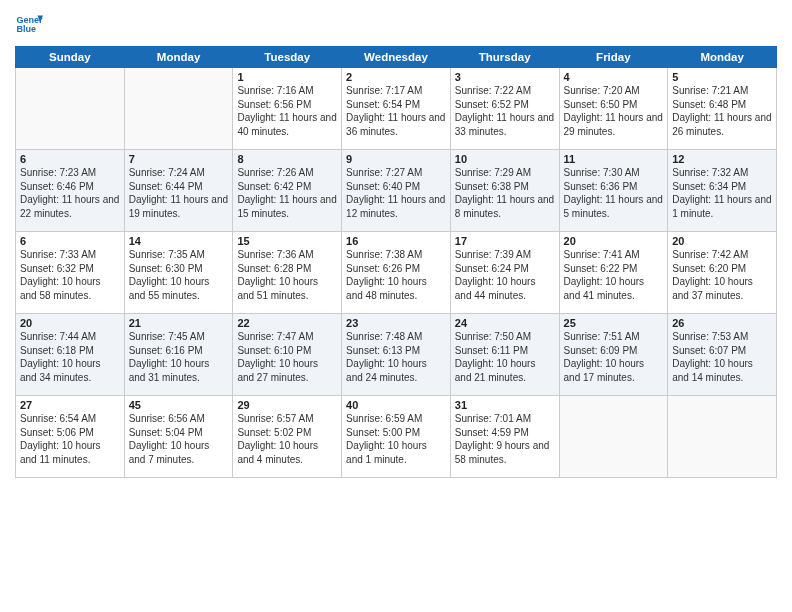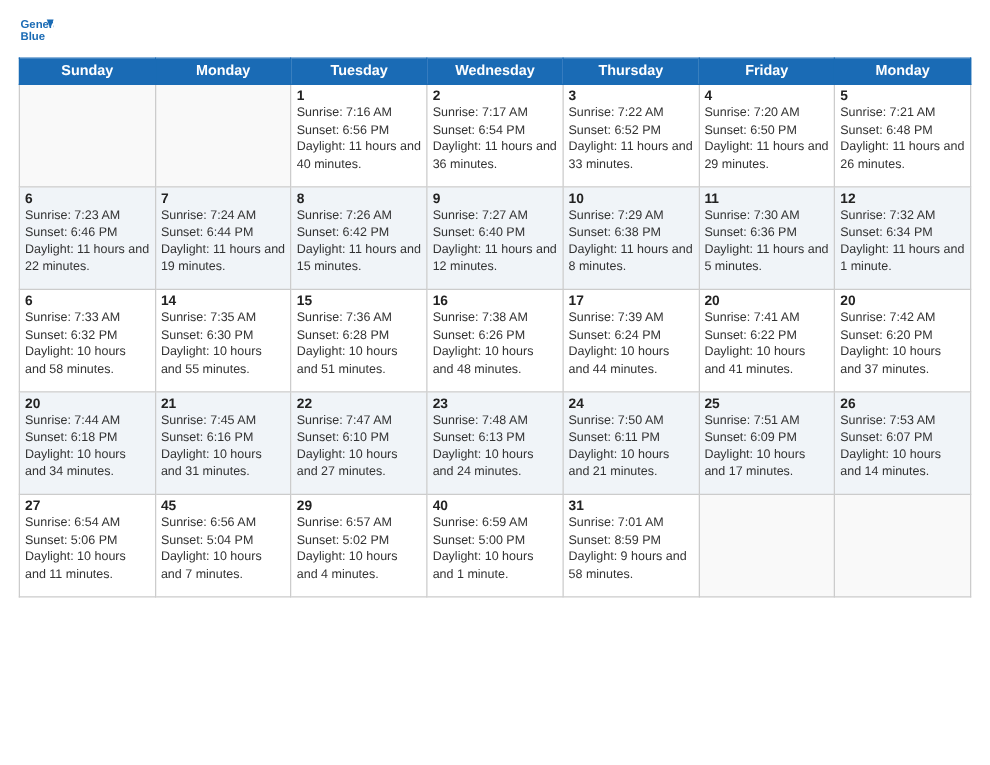--- a/index.html
+++ b/index.html
@@ -302,21 +302,21 @@
           </td>
           <td>
             <span class="day-num">40</span>
             <div class="day-info">Sunrise: 6:59 AM
 Sunset: 5:00 PM
 Daylight: 10 hours and 1 minute.</div>
           </td>
           <td>
             <span class="day-num">31</span>
             <div class="day-info">Sunrise: 7:01 AM
-Sunset: 8:59 PM
+Sunset: 4:59 PM
 Daylight: 9 hours and 58 minutes.</div>
           </td>
           <td class="empty"></td>
           <td class="empty"></td>
         </tr>
       </tbody>
   </table>
 </div>
 
 </body></html>

